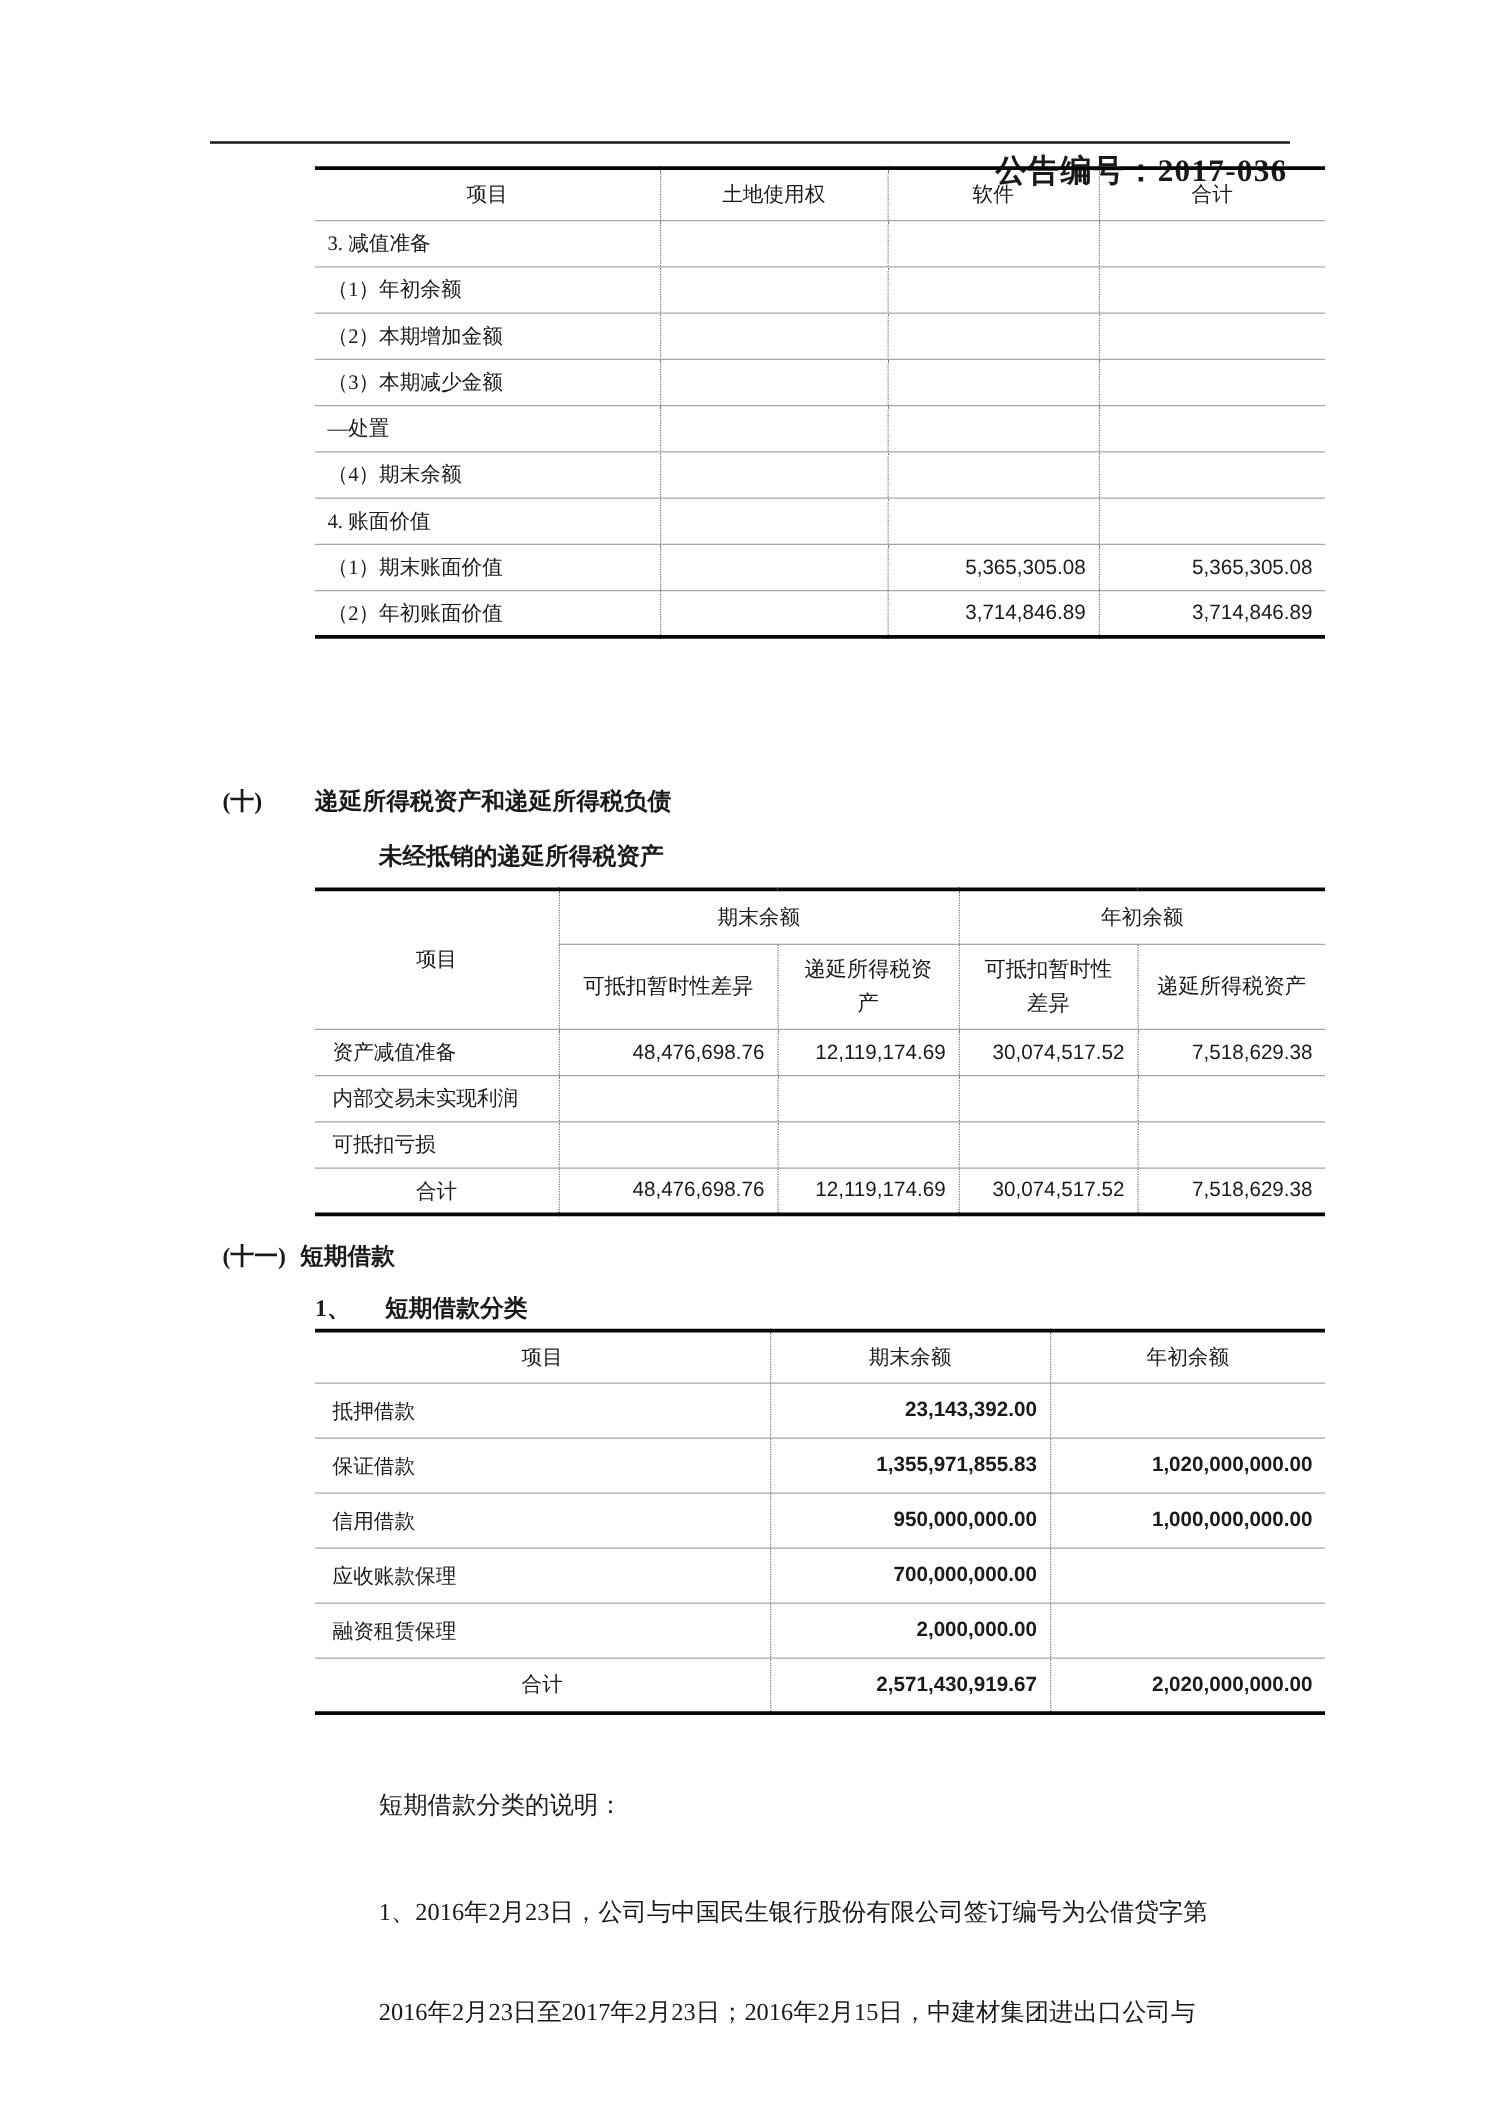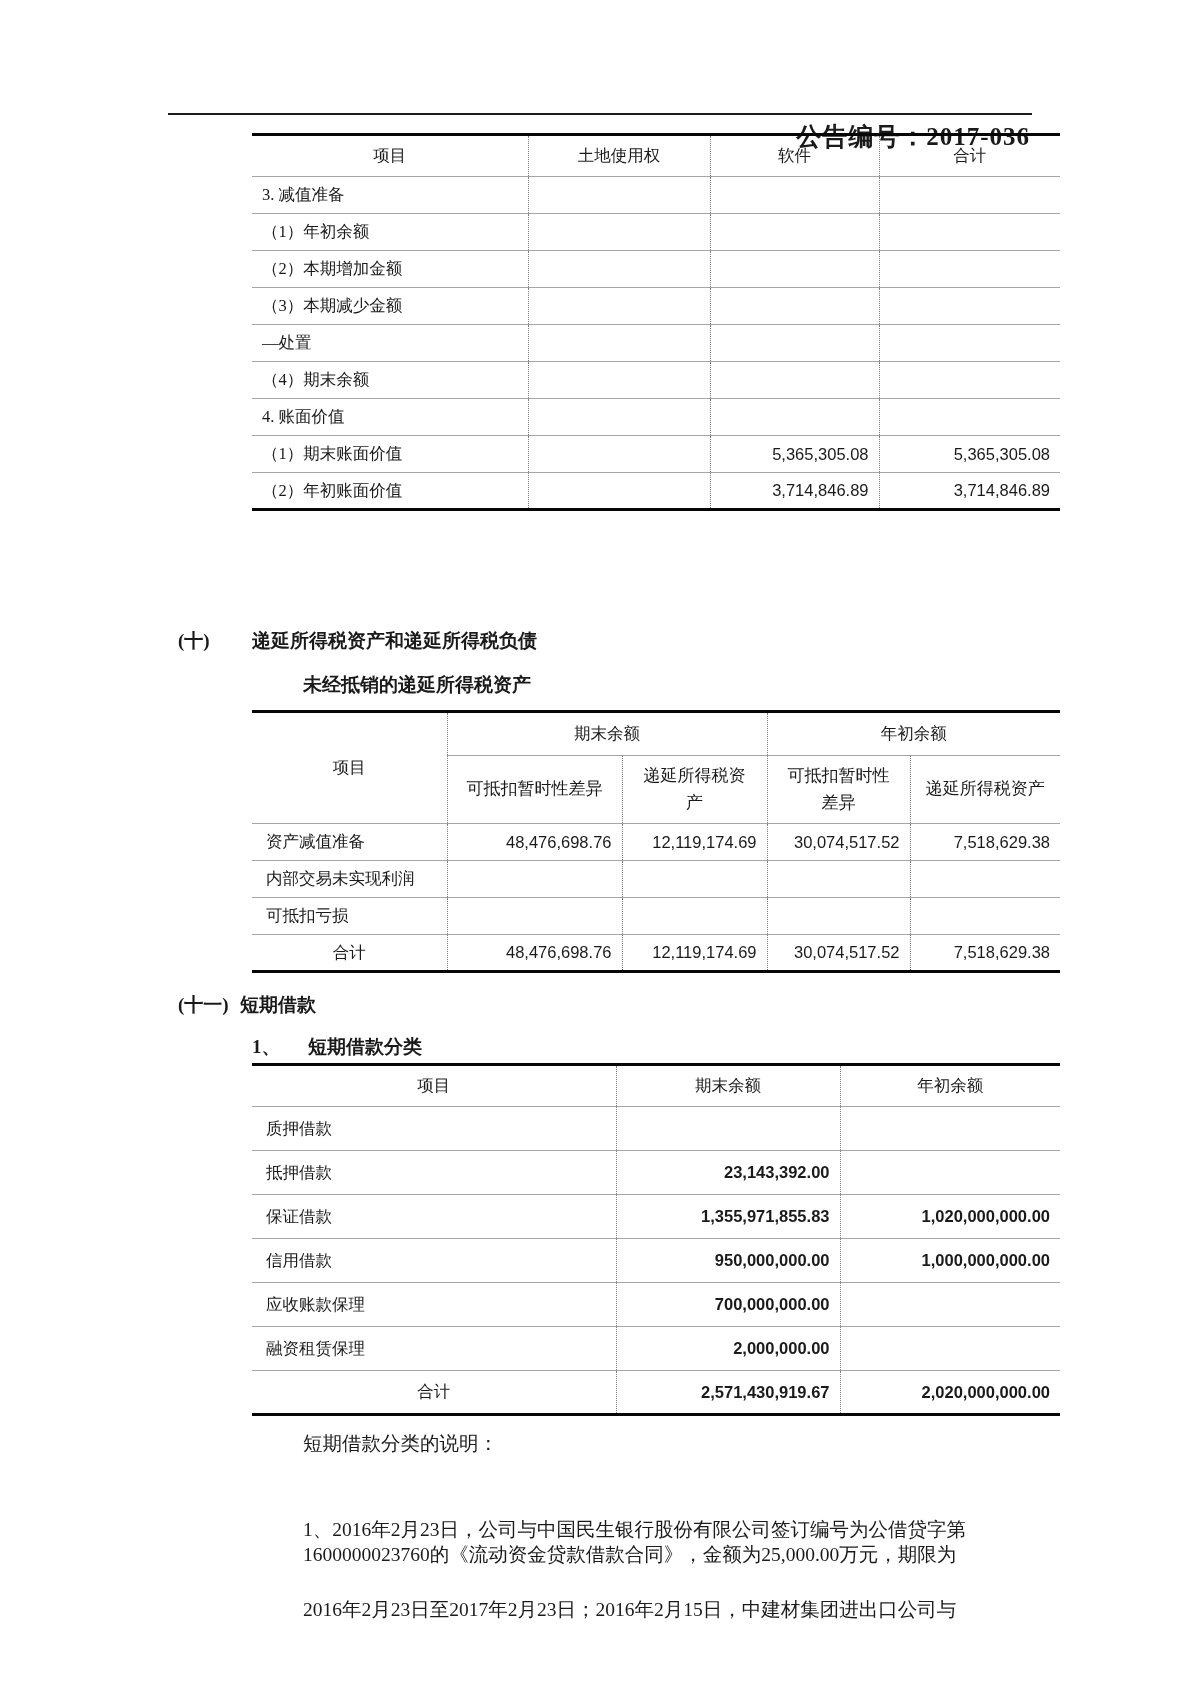--- a/index.html
+++ b/index.html
@@ -212,25 +212,20 @@
       </colgroup>
     <thead>
       <tr>
         <th class="c0">项目</th>
         <th>期末余额</th>
         <th>年初余额</th>
       </tr>
     </thead>
     <tbody>
       <tr>
-        <td class="c0 lab">质押借款</td>
-        <td class="num"></td>
-        <td class="num"></td>
-      </tr>
-      <tr>
         <td class="c0 lab">抵押借款</td>
         <td class="num">23,143,392.00</td>
         <td class="num"></td>
       </tr>
       <tr>
         <td class="c0 lab">保证借款</td>
         <td class="num">1,355,971,855.83</td>
         <td class="num">1,020,000,000.00</td>
       </tr>
       <tr>
@@ -251,16 +246,15 @@
       <tr>
         <td class="c0 tc">合计</td>
         <td class="num">2,571,430,919.67</td>
         <td class="num">2,020,000,000.00</td>
       </tr>
     </tbody>
   </table>
 
   <div class="note" style="top:1430px;">短期借款分类的说明：</div>
   <div class="note" style="top:1486px;margin-top:30px;">1、2016年2月23日，公司与中国民生银行股份有限公司签订编号为公借贷字第</div>
-  <div class="note" style="top:1541px;">1600000023760的《流动资金贷款借款合同》，金额为25,000.00万元，期限为</div>
   <div class="note" style="top:1596px;">2016年2月23日至2017年2月23日；2016年2月15日，中建材集团进出口公司与</div>
 
 </div>
 
 </body></html>

